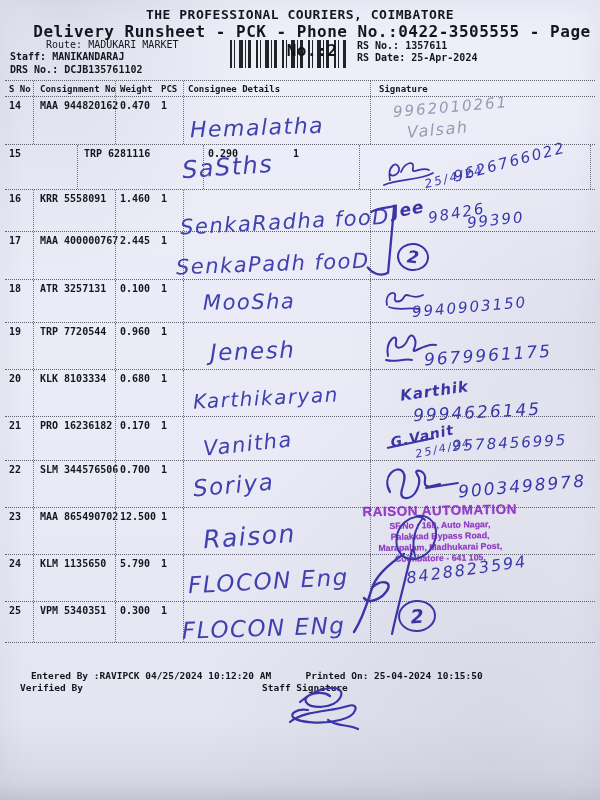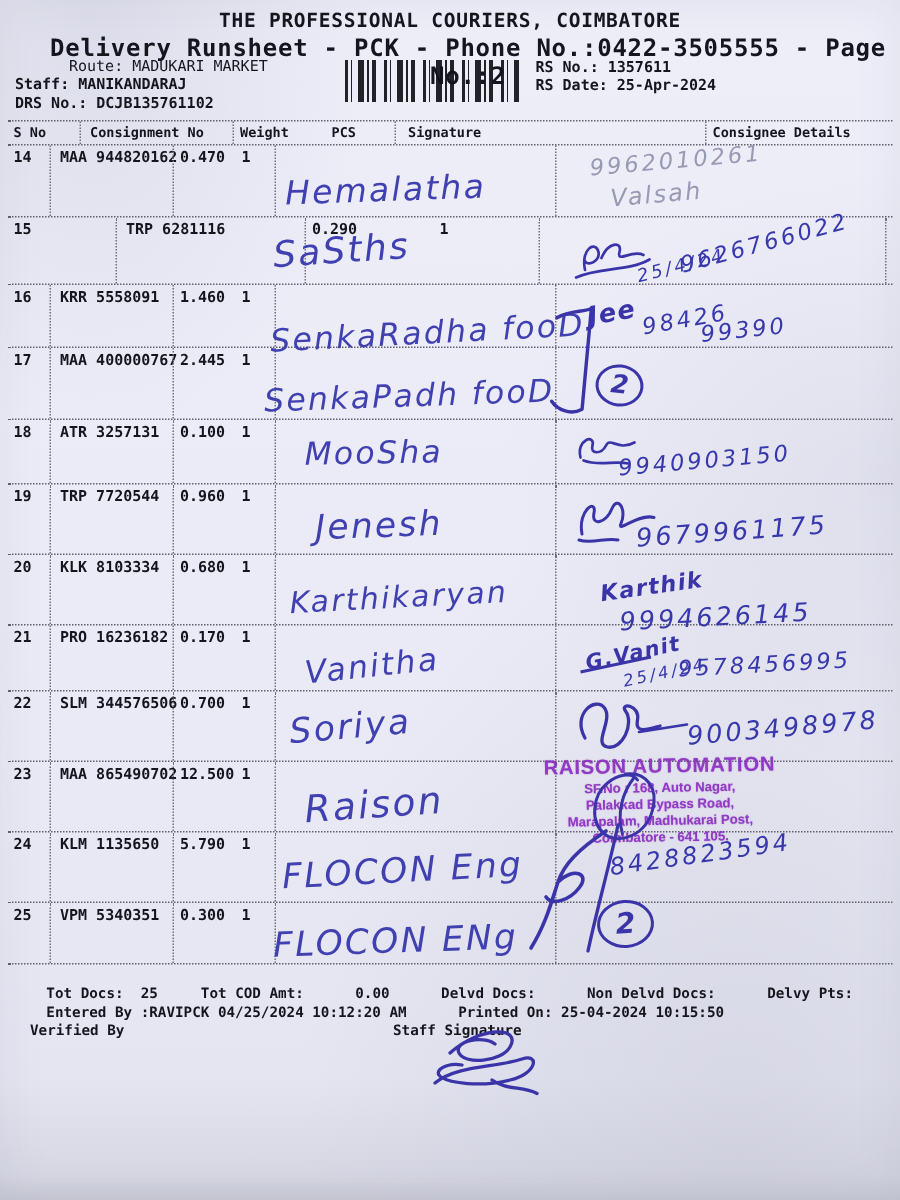--- a/index.html
+++ b/index.html
@@ -25,21 +25,21 @@
       #101016 18px 21px, transparent 21px 26px);
     opacity:.92;
   }
   
   .tbl{position:absolute;left:5px;top:80px;width:590px;}
   .trow{
     display:grid;grid-template-columns:28px 82px 38px 30px 187px auto;
     border-bottom:1px dotted #60606c;box-sizing:border-box;
     font-size:10px;font-weight:bold;white-space:nowrap;
   }
-  .thead{border-top:1px dotted #60606c;font-size:9px;height:17px;gap:20px;}
+  .thead{border-top:1px dotted #60606c;font-size:9px;height:17px;}
   .cell{padding-top:3px;overflow:visible;}
   .c1{padding-left:4px;}
   .c2{padding-left:6px;border-left:1px dotted #70707c;}
   .c3{padding-left:4px;border-left:1px dotted #70707c;}
   .c4{padding-left:8px;}
   .c5{padding-left:4px;border-left:1px dotted #70707c;}
   .c6{padding-left:8px;border-left:1px dotted #70707c;}
   
   .hw{
     font-family:"DejaVu Sans",sans-serif;font-style:italic;
@@ -96,22 +96,22 @@
     <span>RS Date:</span>
     <span>25-Apr-2024</span>
   </div>
 
   <div class="tbl">
     <div class="trow thead">
       <div class="cell c1">S No</div>
       <div class="cell c2">Consignment No</div>
       <div class="cell c3">Weight</div>
       <div class="cell c4">PCS</div>
+      <div class="cell c5">Consignee Details</div>
       <div class="cell c6">Signature</div>
-      <div class="cell c5">Consignee Details</div>
     </div>
 
     <div class="trow" style="height:48px;">
       <div class="cell c1">14</div>
       <div class="cell c2">MAA 944820162</div>
       <div class="cell c3">0.470</div>
       <div class="cell c4">1</div>
       <div class="cell c5"></div>
         <div class="cell c6"></div>
     </div>
@@ -275,23 +275,20 @@
   </svg>
 
   <svg class="abs ink" style="left:344px;top:548px;" width="72" height="90" viewBox="0 0 72 90">
     <path d="M60,6 C42,18 32,28 28,40 C24,52 20,68 10,84 M28,40 C38,30 50,34 42,44 C36,52 24,56 20,50" stroke-width="2.4"></path>
     <path d="M68,2 C62,30 54,58 48,86" stroke-width="2.2"></path>
   </svg>
   <div class="abs phone" style="left:406px;top:562px;font-size:16px;transform:rotate(-8deg);">8428823594</div>
 
   <div class="abs circ" style="left:398px;top:600px;width:38px;height:32px;font-size:19px;transform:rotate(-4deg);">2</div>
 
-  <div class="abs footline" style="left:8px;top:646px;">
-    <span>Tot Docs:</span>  <span>25</span>     <span>Tot COD Amt:</span>      <span>0.00</span>      <span>Delvd Docs:</span>      <span>Non Delvd Docs:</span>      <span>Delvy Pts:</span>
-  </div>
   <div class="abs footline" style="left:8px;top:659px;">
     <span>Entered By :RAVIPCK 04/25/2024 10:12:20 AM</span>      <span>Printed On: 25-04-2024 10:15:50</span>
   </div>
 
   <div class="abs footline" style="left:20px;top:682px;">Verified By</div>
   <div class="abs footline" style="left:262px;top:682px;">Staff Signature</div>
 
   <svg class="abs ink" style="left:268px;top:680px;" width="96" height="58" viewBox="0 0 96 58">
     <path d="M32,22 C52,4 80,4 72,18 C66,28 42,30 38,22 C34,14 54,10 62,16 M22,42 C37,30 62,32 80,26 C92,22 90,36 72,40 C52,45 32,42 26,38 C20,34 30,28 40,30 M60,40 C70,47 80,44 90,49" stroke-width="2.2"></path>
   </svg>

